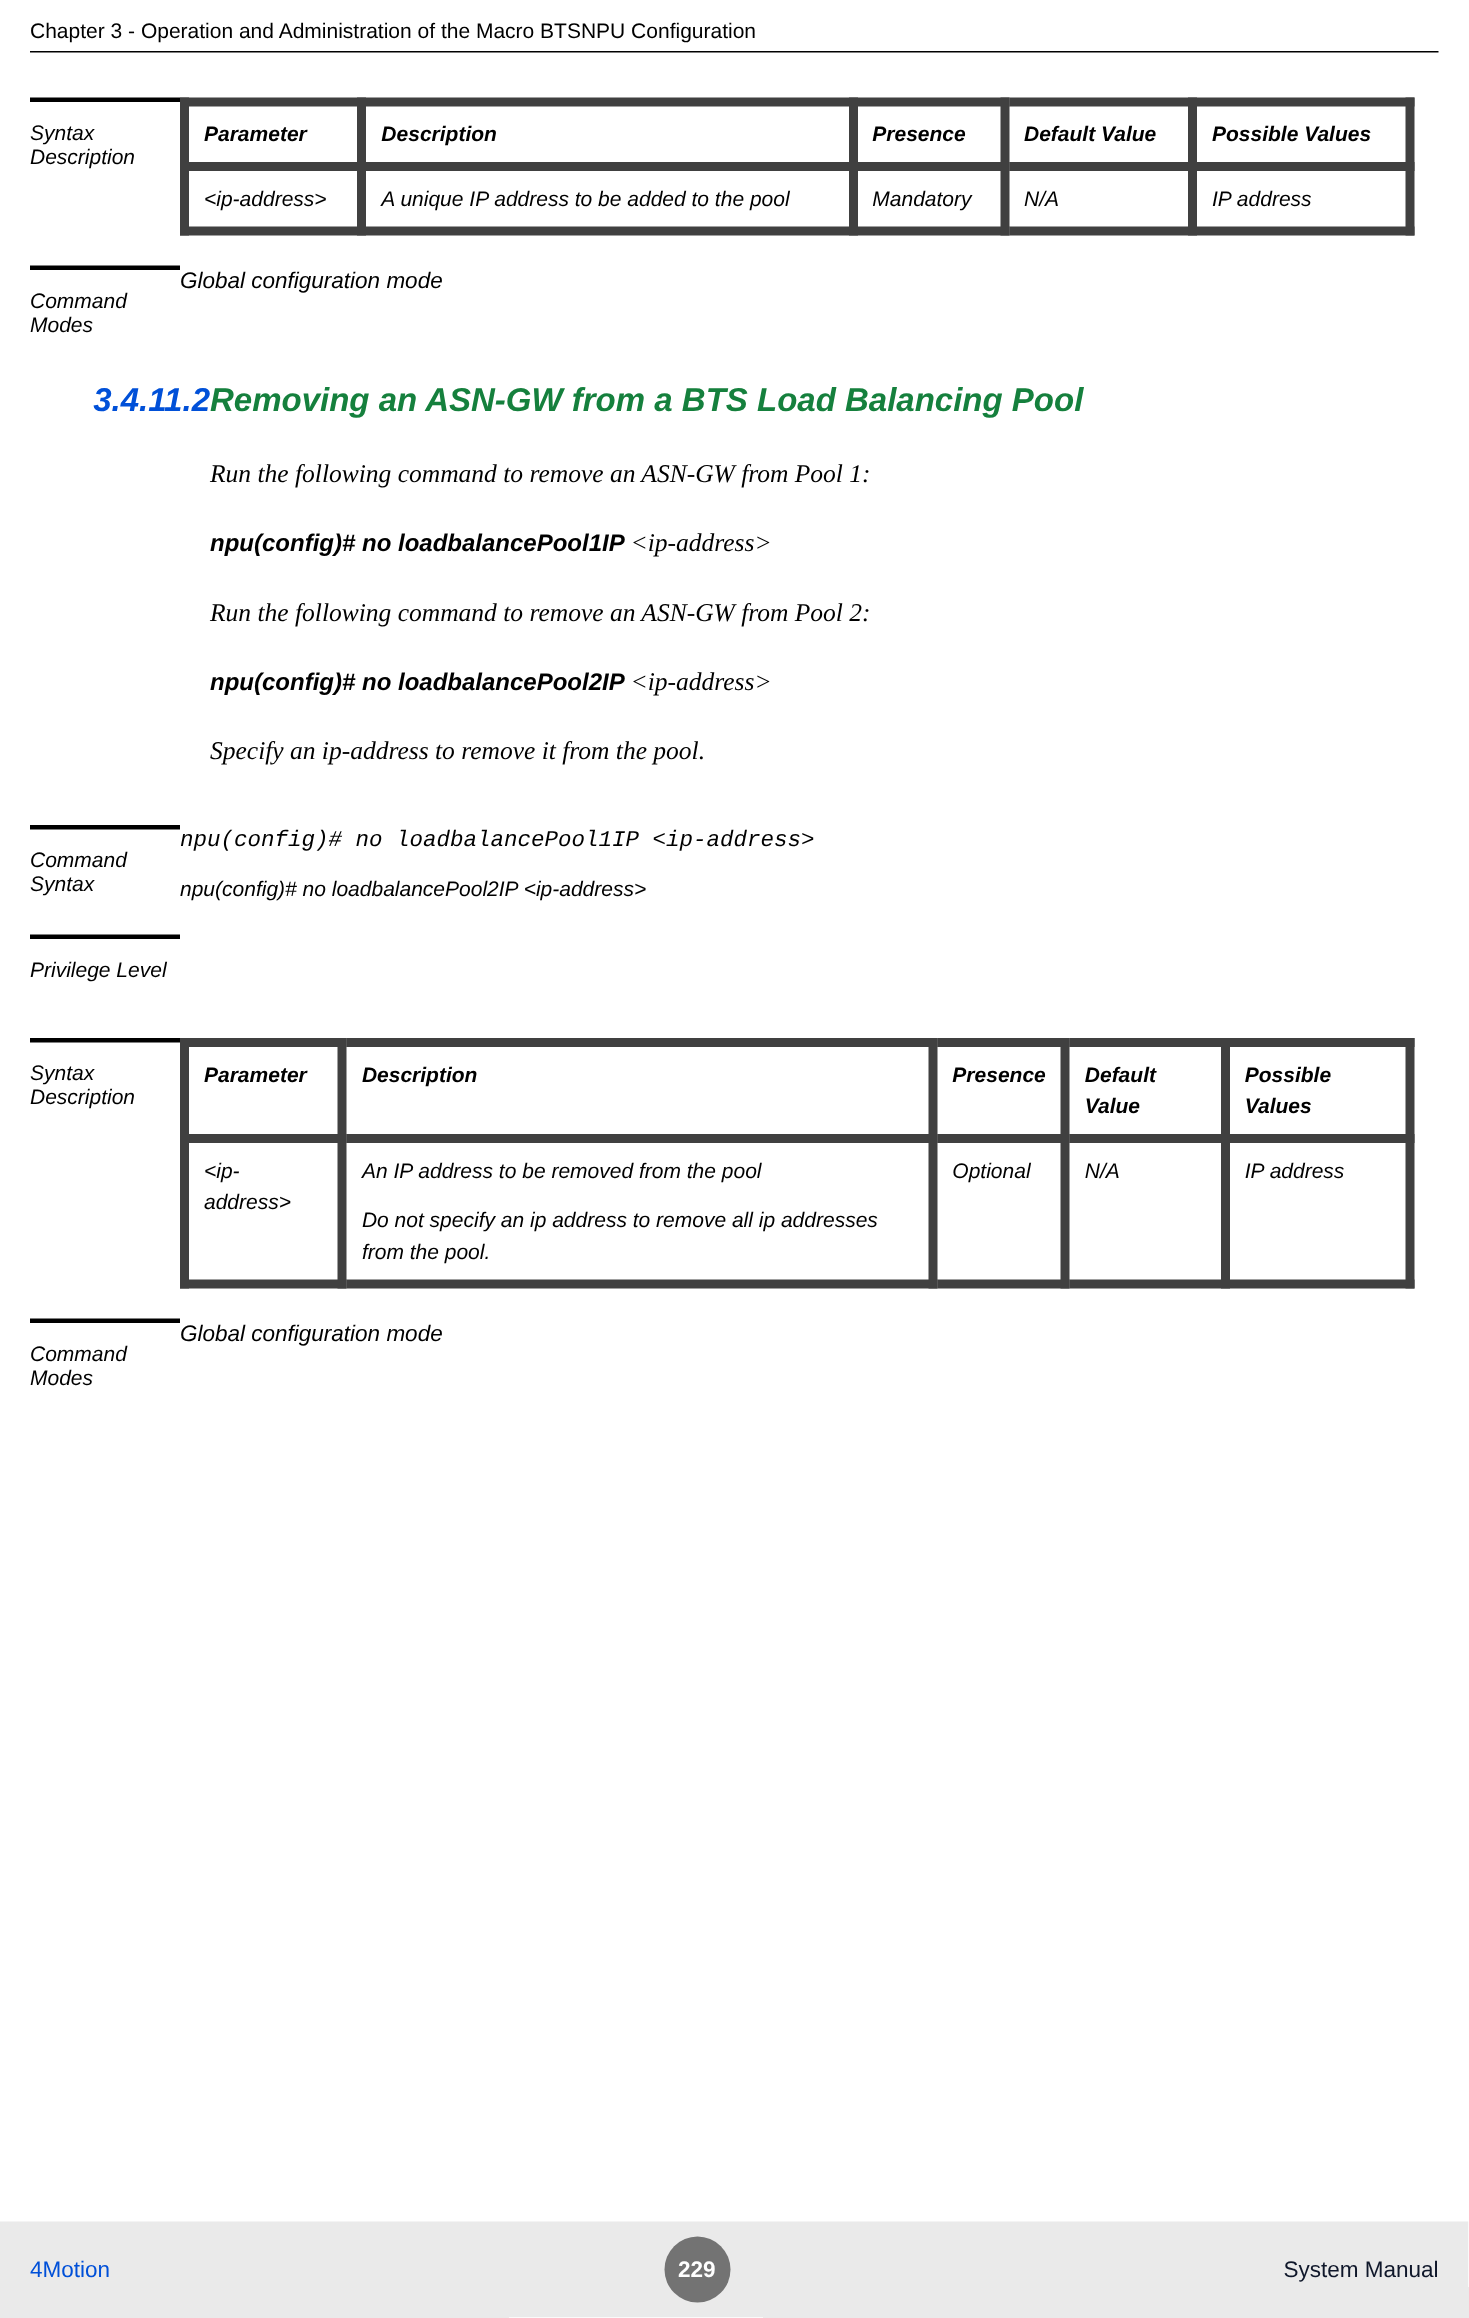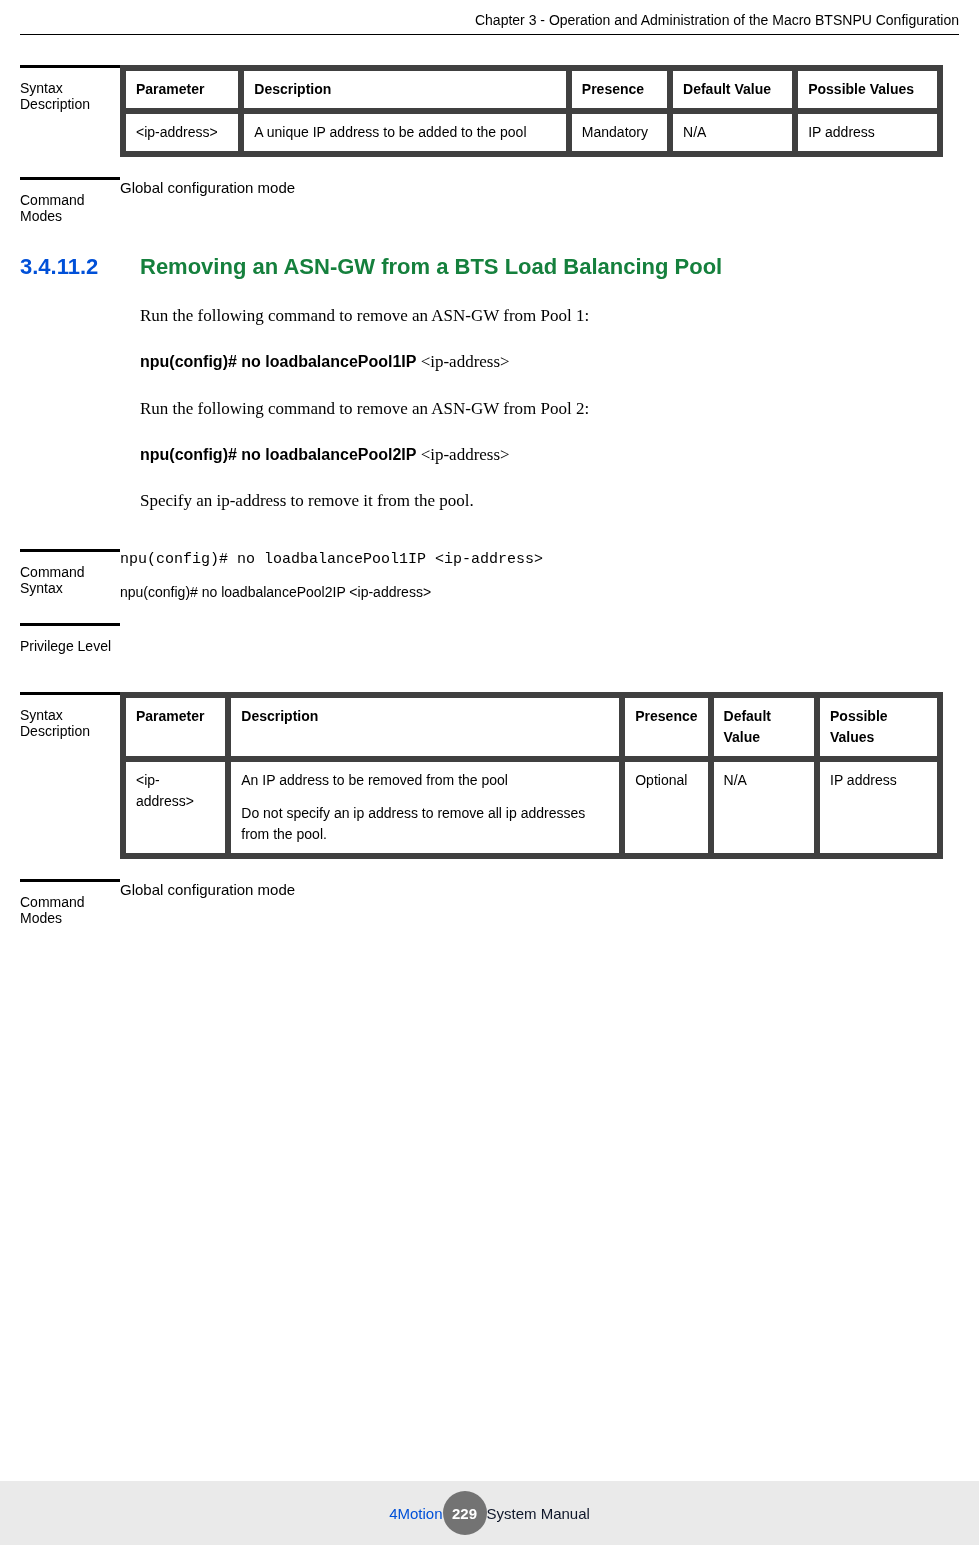--- a/index.html
+++ b/index.html
@@ -6,32 +6,33 @@
     body {
       font-family: Arial, Helvetica, sans-serif;
       background: #fff;
       width: 979px;
       height: 1545px;
       position: relative;
       padding: 0;
     }
     .page-header {
       display: flex;
-      justify-content: flex-end;
+      justify-content: flex-start;
       padding: 12px 20px 4px 20px;
       font-size: 14px;
       color: #000;
     }
     .header-rule {
       border: none;
       border-top: 1px solid #000;
       margin: 2px 20px 30px 20px;
     }
     .content {
       padding: 0 36px 0 20px;
+      font-style: italic;
     }
     .block {
       display: flex;
       align-items: flex-start;
       margin-bottom: 20px;
     }
     .block-label {
       width: 100px;
       font-size: 14px;
       color: #000;
@@ -61,20 +62,21 @@
       text-align: left;
       vertical-align: top;
     }
     table.param-table th {
       font-weight: bold;
     }
     .section-row {
       display: flex;
       align-items: flex-start;
       margin: 30px 0 20px 0;
+      text-align: right;
     }
     .section-num {
       color: #0050d8;
       font-weight: bold;
       font-size: 22px;
       width: 120px;
       flex-shrink: 0;
     }
     .section-title {
       color: #15803d;
@@ -93,21 +95,21 @@
     .section-body .arg { font-family: Georgia, serif; font-weight: normal; }
     .mono { font-family: 'Courier New', monospace; font-size: 15px; }
     .page-footer {
       position: absolute;
       bottom: 0;
       left: 0;
       right: 0;
       background: #eaeaea;
       display: flex;
       align-items: center;
-      justify-content: center;
+      justify-content: space-between;
       padding: 10px 20px;
       font-size: 15px;
     }
     .footer-left { color: #0050d8; }
     .footer-right { color: #0f172a; }
     .page-badge {
       background: #737373;
       color: #fff;
       border-radius: 50%;
       width: 44px;

